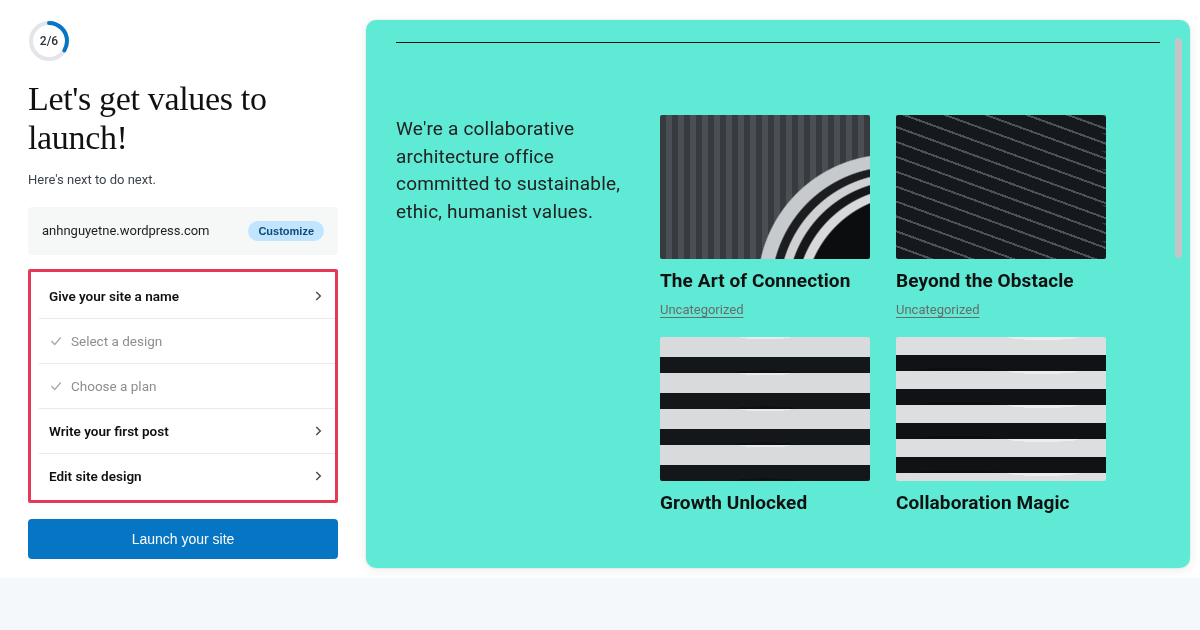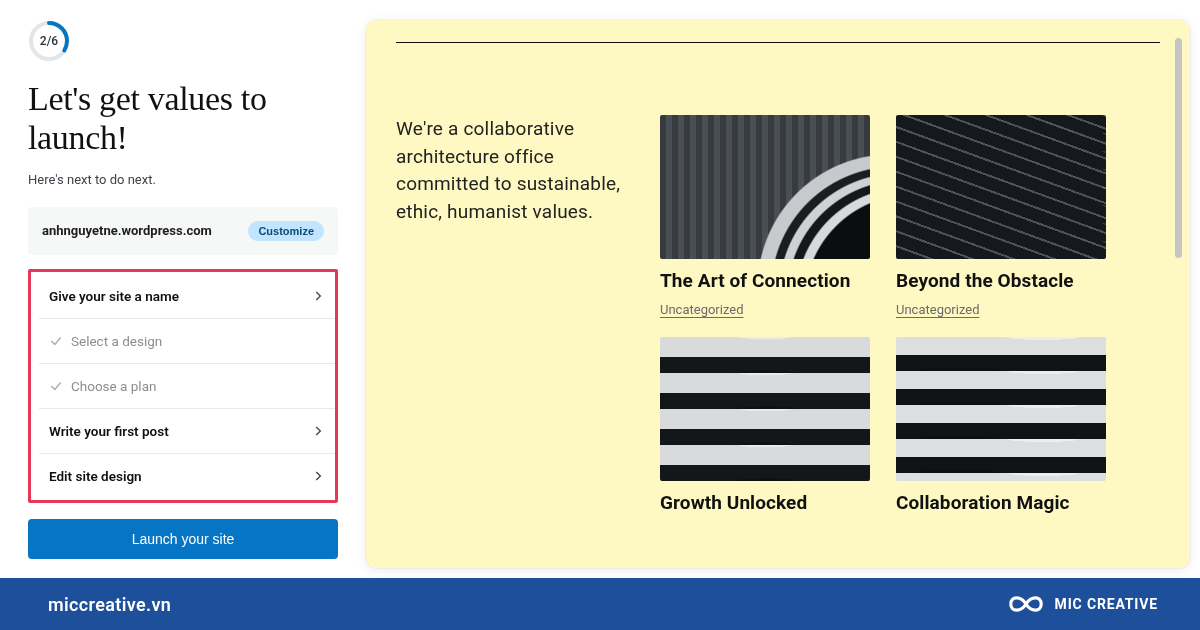--- a/index.html
+++ b/index.html
@@ -49,21 +49,21 @@
     font-family:Georgia,"Times New Roman",serif;
     font-size:34px;line-height:1.14;color:#111;letter-spacing:-.01em;
     margin-bottom:14px;font-weight:400;
   }
   .subhead{font-size:13px;color:#3c434a;margin-bottom:20px;}
   .domain-box{
     background:#f6f7f7;border-radius:4px;
     padding:14px 14px;display:flex;align-items:center;justify-content:space-between;
     margin-bottom:14px;
   }
-  .domain-box .url{font-size:13px;color:#1e1e1e;font-weight:bold;}
+  .domain-box .url{font-size:13px;color:#1e1e1e;}
   .pill{
     background:var(--pill-bg);color:var(--pill-text);
     font-size:11px;font-weight:700;border-radius:12px;padding:4px 10px;
     border:none;cursor:pointer;
   }
   .tasks{
     border:3px solid var(--highlight);
     border-radius:2px;
     padding:2px 0;
     display:flex;flex-direction:column;
@@ -86,21 +86,21 @@
     margin-top:16px;background:var(--blue);border:none;border-radius:4px;
     color:#fff;font-size:14px;font-weight:400;padding:12px 0;cursor:pointer;
   }
 
   
   .right{
     flex:1;position:relative;
   }
   .preview-card{
     position:absolute;inset:0;
-    background:#fef9c3;
+    background:#5eead4;
     border-radius:10px;
     box-shadow:0 2px 12px rgba(0,0,0,.08),0 0 0 1px rgba(0,0,0,.03);
     padding:22px 30px 10px 30px;
     overflow:hidden;
   }
   .preview-card .hr{height:1px;background:var(--hr);margin-bottom:72px;}
   .preview-grid{
     display:grid;
     grid-template-columns: 238px 210px 210px;
     column-gap:26px;
@@ -266,24 +266,13 @@
             <div class="thumb t4"></div>
             <h3 class="post-title">Collaboration Magic</h3>
           </article>
         </div>
 
         <div class="scroll-thumb"></div>
       </div>
     </section>
   </div>
 
-  <footer class="footer">
-    <span class="site">miccreative.vn</span>
-    <span class="brand">
-      <span>
-        <svg width="38" height="22" viewBox="0 0 60 34" fill="none" stroke="#fff" stroke-width="5" stroke-linecap="round">
-          <path d="M30 17 C22 4, 6 4, 6 17 C6 30, 22 30, 30 17 C38 4, 54 4, 54 17 C54 30, 38 30, 30 17 Z"></path>
-        </svg>
-      </span>
-      <span class="name">MIC CREATIVE</span>
-    </span>
-  </footer>
 </div>
 
 </body></html>

